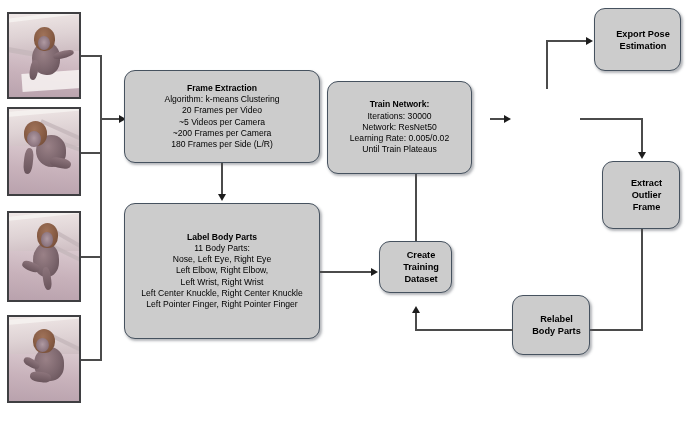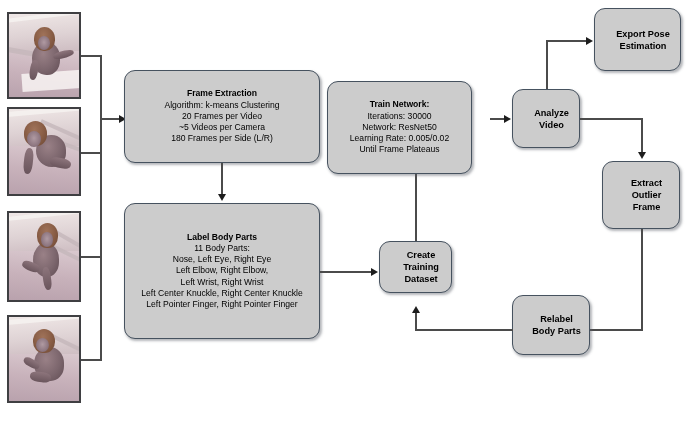--- a/index.html
+++ b/index.html
@@ -183,20 +183,21 @@
   <div class="ln-v" style="left:100px;top:55px;height:306px;"></div>
   <div class="ln-h" style="left:100px;top:118px;width:22px;"></div>
   <div class="arrow right" style="left:119px;top:114.8px;"></div>
 
   <div class="box" style="left:124px;top:70px;width:196px;height:93px;">
     <div class="inner">
       <span class="ttl">Frame Extraction</span>
       <span class="ln">Algorithm: k-means Clustering</span>
       <span class="ln">20 Frames per Video</span>
       <span class="ln">~5 Videos per Camera</span>
+      <span class="ln">~200 Frames per Camera</span>
       <span class="ln">180 Frames per Side (L/R)</span>
     </div>
   </div>
 
   <div class="ln-v" style="left:221px;top:163px;height:35px;"></div>
   <div class="arrow down" style="left:217.6px;top:194px;"></div>
 
   <div class="box" style="left:124px;top:203px;width:196px;height:136px;">
     <div class="inner">
       <span class="ttl">Label Body Parts</span>
@@ -220,32 +221,27 @@
 
   <div class="ln-v" style="left:415px;top:160px;height:81px;"></div>
   <div class="arrow up" style="left:411.6px;top:155px;"></div>
 
   <div class="box" style="left:327px;top:81px;width:145px;height:93px;">
     <div class="inner">
       <span class="ttl">Train Network:</span>
       <span class="ln">Iterations: 30000</span>
       <span class="ln">Network: ResNet50</span>
       <span class="ln">Learning Rate: 0.005/0.02</span>
-      <span class="ln">Until Frame Plateaus</span>
+      <span class="ln">Until Train Plateaus</span>
     </div>
   </div>
 
   <div class="ln-h" style="left:490px;top:118px;width:16px;"></div>
   <div class="arrow right" style="left:504px;top:114.8px;"></div>
 
-  <div class="box simple" style="left:512px;top:89px;width:68px;height:59px;">
-    <div class="inner">
-      <span class="ttl">Analyze Video</span>
-    </div>
-  </div>
 
   <div class="ln-v" style="left:546px;top:40px;height:49px;"></div>
   <div class="ln-h" style="left:546px;top:40px;width:42px;"></div>
   <div class="arrow right" style="left:586px;top:36.8px;"></div>
 
   <div class="box simple" style="left:594px;top:8px;width:87px;height:63px;">
     <div class="inner">
       <span class="ttl">Export Pose Estimation</span>
     </div>
   </div>

